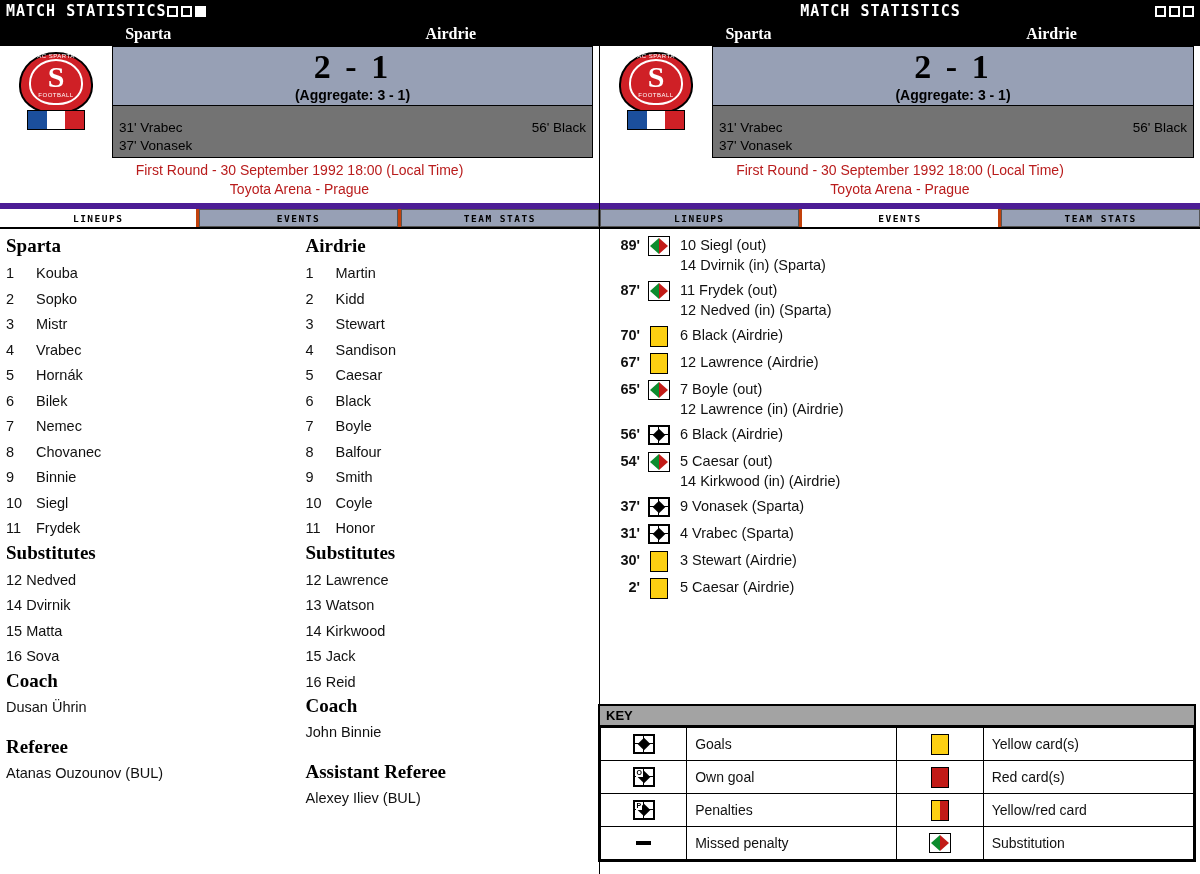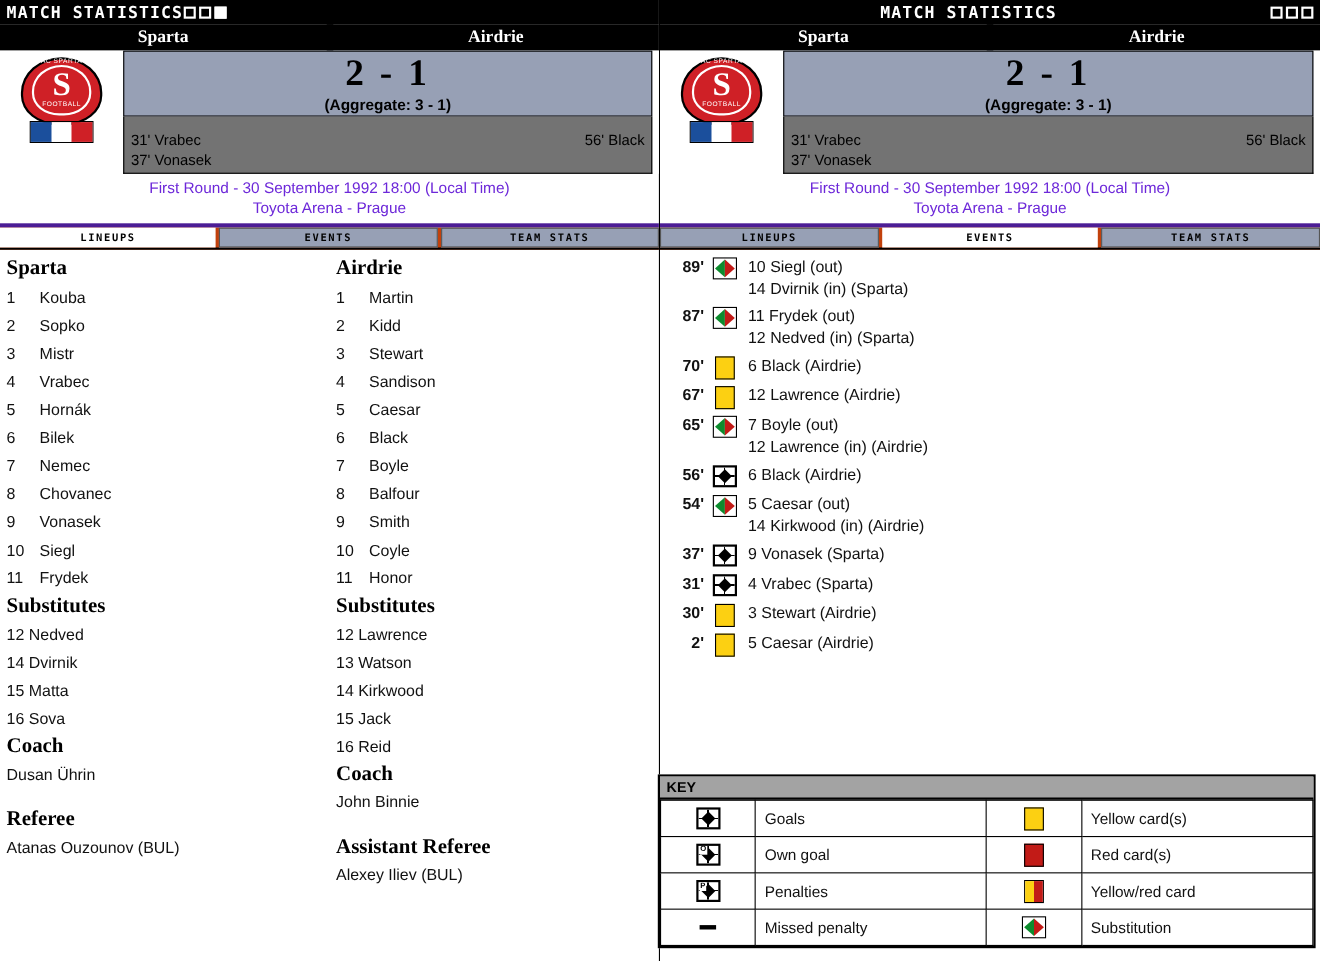--- a/index.html
+++ b/index.html
@@ -173,24 +173,24 @@
     font-size: 13.5px;
     color: #000;
   }
   .scorers-home { flex: 1; text-align: left; line-height: 18px; }
   .scorers-away { flex: 1; text-align: right; line-height: 18px; }
 
   
   .matchinfo {
     text-align: center;
     font-size: 14px;
-    color: #6d28d9;
+    color: #b91c1c;
     line-height: 19px;
     padding: 3px 0 4px 0;
-    border-bottom: 4px solid #4c1d95;
+    border-bottom: 6px solid #4c1d95;
   }
 
   
   .tabs {
     display: flex;
     height: 20px;
     background: #c2410c;
     border-bottom: 2px solid #000;
     justify-content: flex-end;
   }
@@ -471,21 +471,21 @@
         <div class="prow">
             <span class="pnum">7</span>
             <span class="pname">Nemec</span>
           </div>
         <div class="prow">
             <span class="pnum">8</span>
             <span class="pname">Chovanec</span>
           </div>
         <div class="prow">
             <span class="pnum">9</span>
-            <span class="pname">Vonasek</span>
+            <span class="pname">Binnie</span>
           </div>
         <div class="prow">
             <span class="pnum">10</span>
             <span class="pname">Siegl</span>
           </div>
         <div class="prow">
             <span class="pnum">11</span>
             <span class="pname">Frydek</span>
           </div>
 

